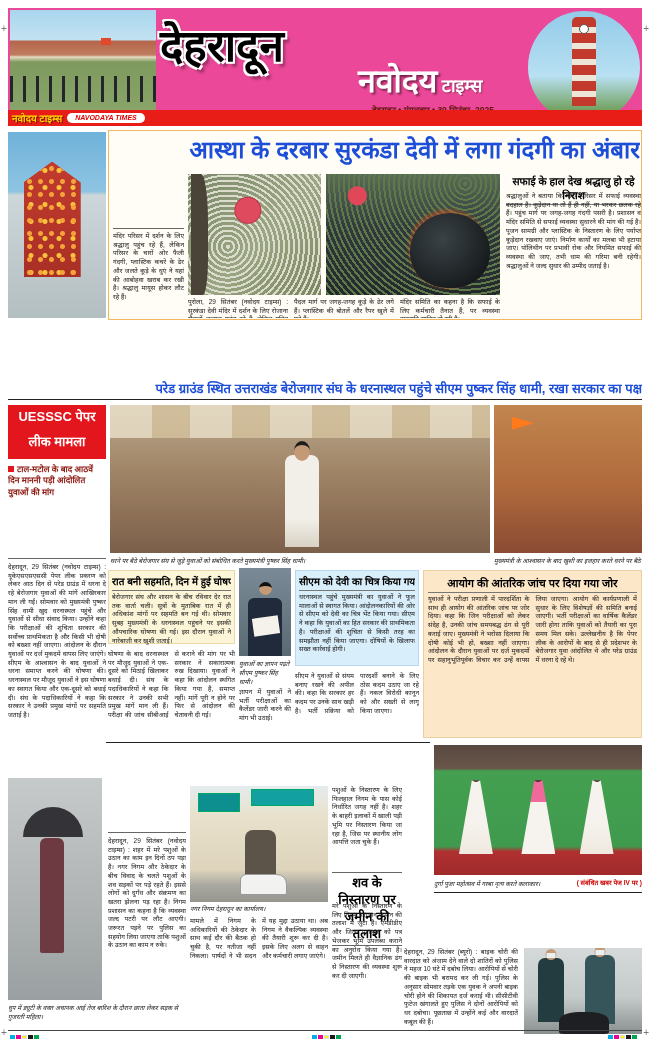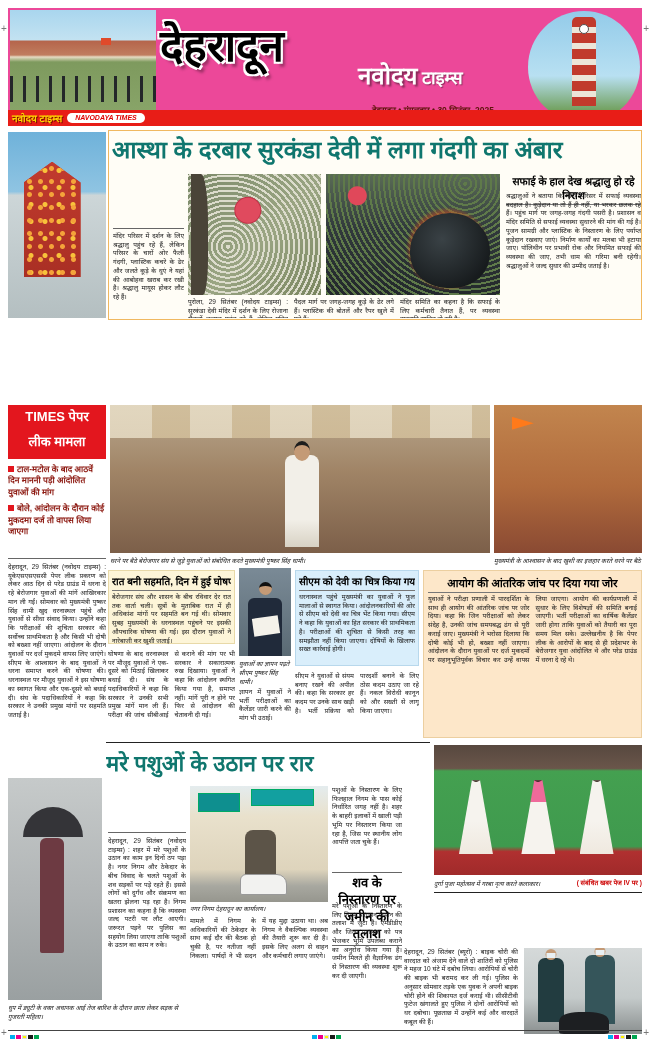--- a/index.html
+++ b/index.html
@@ -4,35 +4,35 @@
 <style>
   *{margin:0;padding:0;box-sizing:border-box}
   html,body{background:#e9e9e9}
   body{font-family:"Liberation Sans","DejaVu Sans",sans-serif}
   #page{position:relative;width:650px;height:1043px;background:#ffffff;margin:0 auto;overflow:hidden}
   .abs{position:absolute}
   .photo{position:absolute;overflow:hidden}
   .tiny{font-size:6.5px;line-height:1.34;color:#1c1c1c;text-align:justify;overflow:hidden}
   .tiny2{column-count:2;column-gap:6px}
   .cap{font-size:6.3px;font-style:italic;color:#222;overflow:hidden}
-  .hl{font-weight:700;color:#0f766e;white-space:nowrap;overflow:hidden;text-align:left}
+  .hl{font-weight:700;color:#1d4ed8;white-space:nowrap;overflow:hidden;text-align:right}
   .bhead{font-weight:700;color:#8d1a12;font-size:9px;line-height:1.35;overflow:hidden}
   .rsq::before{content:"";display:inline-block;width:6px;height:6px;background:#e3161e;margin-right:3px}
   .boxhead{font-weight:700;color:#000;font-size:10px;text-align:center;white-space:nowrap;overflow:hidden;border-bottom:1px solid #777;padding-bottom:2px;margin-bottom:2px}
   .rule{position:absolute;background:#222}
   .regmark{position:absolute;color:#777;font-size:10px;line-height:10px}
   .cstrip{position:absolute;display:flex;gap:1px}
   .cstrip i{width:5px;height:4px;display:block}
 
   
   .masthead{position:absolute;left:8px;top:8px;width:634px;height:118px;background:#ec4899;overflow:hidden}
   .mast-city{position:absolute;left:152px;top:6px;width:200px;font-weight:700;font-size:44px;color:#000;white-space:nowrap;
     text-shadow:-2px -2px 0 #fff,2px -2px 0 #fff,-2px 2px 0 #fff,2px 2px 0 #fff,4px 5px 3px rgba(0,0,0,.35)}
   .mast-brand{position:absolute;left:350px;top:50px;white-space:nowrap}
-  .mast-brand .b1{font-weight:700;font-size:24px;color:#fff;text-shadow:2px 2px 2px rgba(0,0,0,.45)}
+  .mast-brand .b1{font-weight:700;font-size:32px;color:#fff;text-shadow:2px 2px 2px rgba(0,0,0,.45)}
   .mast-brand .b2{font-weight:700;font-size:18px;color:#fff;text-shadow:1px 1px 1px rgba(0,0,0,.4)}
   .mast-date{position:absolute;left:330px;top:96px;width:190px;text-align:center;font-size:8.5px;font-weight:700;color:#5d1408}
   .redbar{position:absolute;left:0;bottom:0;width:100%;height:16px;background:#e81d17;display:flex;align-items:center}
   .strip-hi{color:#ffd400;font-weight:700;font-size:10px;margin-left:4px;white-space:nowrap;text-shadow:1px 1px 0 #7a0a00}
   .strip-pill{background:#fff;color:#d00;font-weight:700;font-style:italic;font-size:7px;border-radius:7px;padding:0 8px;margin-left:5px;line-height:10px;white-space:nowrap}
   .strip-web{position:absolute;left:0;width:100%;text-align:center;color:#fff;font-weight:700;font-size:11px}
 
   
   .s1-box{position:absolute;left:108px;top:130px;width:534px;height:190px;border:1px solid #f0b860;background:#fffdf6}
   .s1-head{position:absolute;left:112px;top:132px;width:528px;height:36px;font-size:24px;line-height:36px}
@@ -140,28 +140,28 @@
 
   <div class="abs" style="left:506px;top:174px;width:135px">
     <div style="font-weight:700;font-size:10.5px;text-align:center;color:#000;border-bottom:1px solid #777;padding-bottom:2px">सफाई के हाल देख श्रद्धालु हो रहे निराश</div>
   </div>
   <div class="tiny abs" style="left:506px;top:192px;width:135px;height:126px">श्रद्धालुओं ने बताया कि मंदिर परिसर में सफाई व्यवस्था बदहाल है। कूड़ेदान या तो हैं ही नहीं, या भरकर छलक रहे हैं। पहुंच मार्ग पर जगह-जगह गंदगी पसरी है। प्रशासन व मंदिर समिति से सफाई व्यवस्था सुधारने की मांग की गई है। पूजन सामग्री और प्लास्टिक के निस्तारण के लिए पर्याप्त कूड़ेदान रखवाए जाएं। निर्माण कार्यों का मलबा भी हटाया जाए। पॉलिथीन पर प्रभावी रोक और नियमित सफाई की व्यवस्था की जाए, तभी धाम की गरिमा बनी रहेगी। श्रद्धालुओं ने जल्द सुधार की उम्मीद जताई है।</div>
 
   <div class="tiny abs" style="left:188px;top:298px;width:100px;height:20px">पुरोला, 29 सितंबर (नवोदय टाइम्स) : सुरकंडा देवी मंदिर में दर्शन के लिए रोजाना सैकड़ों श्रद्धालु पहुंच रहे हैं, लेकिन पवित्र धाम में गंदगी का अंबार लगा है।</div>
   <div class="tiny abs" style="left:294px;top:298px;width:100px;height:20px">पैदल मार्ग पर जगह-जगह कूड़े के ढेर लगे हैं। प्लास्टिक की बोतलें और रैपर खुले में पड़े हैं।</div>
   <div class="tiny abs" style="left:400px;top:298px;width:100px;height:20px">मंदिर समिति का कहना है कि सफाई के लिए कर्मचारी तैनात हैं, पर व्यवस्था नाकाफी साबित हो रही है।</div>
 
+  <div class="hl abs" style="left:8px;top:378px;width:634px;height:22px;font-size:13px;line-height:22px;border-bottom:1px solid #222">परेड ग्राउंड स्थित उत्तराखंड बेरोजगार संघ के धरनास्थल पहुंचे सीएम पुष्कर सिंह धामी, रखा सरकार का पक्ष</div>
 
   <div class="kicker">
-    <div>TIMES पेपर</div>
+    <div>UESSSC पेपर</div>
     <div>लीक मामला</div>
   </div>
   <div class="abs" style="left:8px;top:464px;width:98px">
     <div class="bhead rsq" style="font-size:8.5px;margin-bottom:5px">टाल-मटोल के बाद आठवें दिन माननी पड़ी आंदोलित युवाओं की मांग</div>
-    <div class="bhead rsq" style="font-size:8.5px">बोले, आंदोलन के दौरान कोई मुकदमा दर्ज तो वापस लिया जाएगा</div>
   </div>
   <div class="abs" style="left:8px;top:558px;width:98px;border-top:1px solid #666"></div>
   <div class="tiny abs" style="left:8px;top:563px;width:98px;height:209px">देहरादून, 29 सितंबर (नवोदय टाइम्स) : यूकेएसएसएससी पेपर लीक प्रकरण को लेकर आठ दिन से परेड ग्राउंड में धरना दे रहे बेरोजगार युवाओं की मांगें आखिरकार मान ली गईं। सोमवार को मुख्यमंत्री पुष्कर सिंह धामी खुद धरनास्थल पहुंचे और युवाओं से सीधा संवाद किया। उन्होंने कहा कि परीक्षाओं की शुचिता सरकार की सर्वोच्च प्राथमिकता है और किसी भी दोषी को बख्शा नहीं जाएगा। आंदोलन के दौरान युवाओं पर दर्ज मुकदमे वापस लिए जाएंगे। सीएम के आश्वासन के बाद युवाओं ने धरना समाप्त करने की घोषणा की। धरनास्थल पर मौजूद युवाओं ने इस घोषणा का स्वागत किया और एक-दूसरे को बधाई दी। संघ के पदाधिकारियों ने कहा कि सरकार ने उनकी प्रमुख मांगों पर सहमति जताई है।</div>
 
   <div class="photo ph-crowd heads">
     <div class="posters"></div>
     <div class="cm"></div>
   </div>
   <div class="photo ph-cheer heads">
     <div class="fl"></div>
@@ -189,21 +189,20 @@
   </div>
   <div class="tiny tiny2 abs" style="left:295px;top:672px;width:124px;height:66px">सीएम ने युवाओं से संयम बनाए रखने की अपील की। कहा कि सरकार हर कदम पर उनके साथ खड़ी है। भर्ती प्रक्रिया को पारदर्शी बनाने के लिए ठोस कदम उठाए जा रहे हैं। नकल विरोधी कानून को और सख्ती से लागू किया जाएगा।</div>
 
   <div class="abs" style="left:423px;top:570px;width:219px;height:168px;background:#fde7c9;border:1px solid #eccfa0;padding:4px">
     <div class="boxhead" style="font-size:11px">आयोग की आंतरिक जांच पर दिया गया जोर</div>
     <div class="tiny tiny2" style="height:144px">युवाओं ने परीक्षा प्रणाली में पारदर्शिता के साथ ही आयोग की आंतरिक जांच पर जोर दिया। कहा कि जिन परीक्षाओं को लेकर संदेह है, उनकी जांच समयबद्ध ढंग से पूरी कराई जाए। मुख्यमंत्री ने भरोसा दिलाया कि दोषी कोई भी हो, बख्शा नहीं जाएगा। आंदोलन के दौरान युवाओं पर दर्ज मुकदमों पर सहानुभूतिपूर्वक विचार कर उन्हें वापस लिया जाएगा। आयोग की कार्यप्रणाली में सुधार के लिए विशेषज्ञों की समिति बनाई जाएगी। भर्ती परीक्षाओं का वार्षिक कैलेंडर जारी होगा ताकि युवाओं को तैयारी का पूरा समय मिल सके। उल्लेखनीय है कि पेपर लीक के आरोपों के बाद से ही प्रदेशभर के बेरोजगार युवा आंदोलित थे और परेड ग्राउंड में धरना दे रहे थे।</div>
   </div>
 
   <div class="rule" style="left:106px;top:742px;width:324px;height:1px"></div>
 
-  <div class="hl abs" style="left:106px;top:748px;width:324px;height:32px;font-size:22px;line-height:32px">मरे पशुओं के उठान पर रार</div>
 
   <div class="abs" style="left:108px;top:832px;width:78px;border-top:1px solid #666"></div>
   <div class="tiny abs" style="left:108px;top:837px;width:78px;height:168px">देहरादून, 29 सितंबर (नवोदय टाइम्स) : शहर में मरे पशुओं के उठान का काम इन दिनों ठप पड़ा है। नगर निगम और ठेकेदार के बीच विवाद के चलते पशुओं के शव सड़कों पर पड़े रहते हैं। इससे लोगों को दुर्गंध और संक्रमण का खतरा झेलना पड़ रहा है। निगम प्रशासन का कहना है कि व्यवस्था जल्द पटरी पर लौट आएगी। जरूरत पड़ने पर पुलिस का सहयोग लिया जाएगा ताकि पशुओं के उठान का काम न रुके।</div>
 
   <div class="photo ph-nigam">
     <div class="sg1"></div>
     <div class="sg2"></div>
     <div class="door"></div>
     <div class="car"></div>
   </div>

